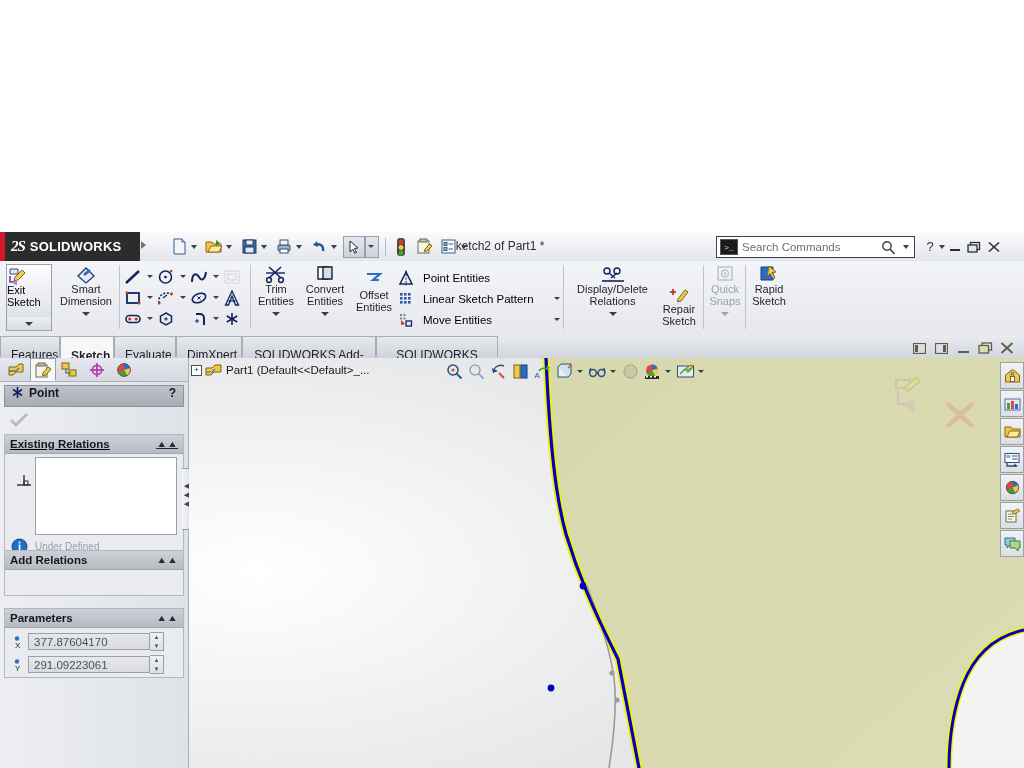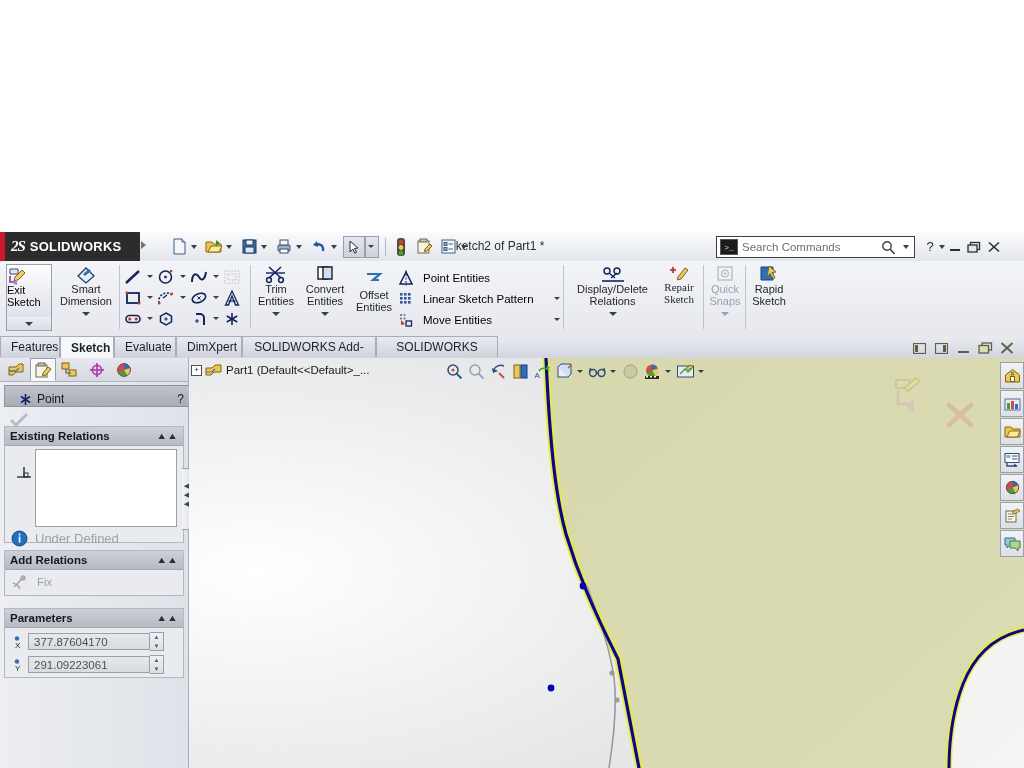--- a/index.html
+++ b/index.html
@@ -55,38 +55,38 @@
     background:linear-gradient(#fdfdfe,#dfe2ea);border:1px solid #9aa0ab;}
   .exit-sk-drop{position:absolute;left:6px;top:56px;width:44px;height:13px;
     background:linear-gradient(#eceef3,#dadde4);border:1px solid #9aa0ab;border-top:none;}
 
   .grpsep{position:absolute;top:4px;width:1px;height:64px;background:#bfc3cb;}
 
   
   .tabstrip{position:absolute;left:0;top:104px;width:1024px;height:22px;background:#d8dbe2;}
   .tabstrip .tabbg{position:absolute;left:0;top:0;width:1024px;height:22px;
     background:linear-gradient(#e9ebf0,#d2d5dd);}
-  .tab{position:absolute;top:0;height:21px;line-height:21px;padding:0 10px;font-size:12px;
+  .tab{position:absolute;top:0;height:21px;line-height:21px;padding:8px 10px;font-size:12px;
     color:#1d2026;background:linear-gradient(#e8eaef,#d0d3db);border:1px solid #a9adb6;
     border-bottom:none;box-sizing:border-box;}
   .tab.active{background:#f6f7f9;font-weight:bold;height:22px;line-height:22px;}
 
   
   .leftpanel{position:absolute;left:0;top:126px;width:188px;height:410px;
     background:linear-gradient(90deg,#eceef2,#dfe2e8);border-right:1px solid #a9adb6;}
   .pm-tabs{position:absolute;left:0;top:0;width:188px;height:24px;
     background:linear-gradient(#e6e8ee,#d6d9e1);border-bottom:1px solid #aeb2ba;
     display:flex;align-items:center;padding-left:3px;box-sizing:border-box;}
   .pm-tab{width:24px;height:21px;margin-right:1px;display:flex;align-items:center;justify-content:center;
     border:1px solid transparent;}
   .pm-tab.sel{background:#f7f8fa;border:1px solid #9aa0ab;border-bottom-color:#f7f8fa;}
 
   .pm-header{position:absolute;left:4px;top:27px;width:178px;height:20px;
     background:linear-gradient(#bfc2ca,#a8acb5);border:1px solid #8e929b;
-    display:flex;align-items:flex-end;font-weight:normal;font-size:12px;color:#14171c;padding-left:8px;}
+    display:flex;align-items:flex-start;font-weight:bold;font-size:12px;color:#14171c;}
   .pm-ok{position:absolute;left:4px;top:50px;width:178px;height:26px;}
 
   .sec{position:absolute;left:4px;width:178px;background:#e9ebef;border:1px solid #b3b7bf;}
   .sec-title{height:18px;background:linear-gradient(#cdd0d7,#b6bac2);border-bottom:1px solid #a4a8b1;
     display:flex;align-items:center;justify-content:space-between;padding:0 5px;
     font-weight:bold;font-size:11.5px;color:#14171c;}
   .chev{font-size:11px;color:#2a2d33;transform:scaleY(0.8);}
   .relbox{position:absolute;left:30px;top:22px;width:140px;height:76px;background:#fff;border:1px solid #9aa0ab;}
   .pm-field{display:flex;align-items:center;margin:4px 0 0 5px;}
   .pm-input{width:122px;height:17px;background:linear-gradient(#e6e8ec,#d8dae0);
@@ -507,21 +507,21 @@
           <circle cx="17" cy="6" r="3" fill="none" stroke="#12245e" stroke-width="1.4"></circle>
           <path d="M9 8l6 5M17 8l-6 5" stroke="#12245e" stroke-width="1.4"></path>
           <line x1="2" y1="16" x2="24" y2="16" stroke="#12245e" stroke-width="1.6"></line>
         </svg>
       </div>
       <span class="lbl">Display/Delete</span>
       <span class="lbl">Relations</span>
       <div class="dropdown-arrow" style="margin-top:5px;"></div>
     </div>
 
-    <div class="rbtn" style="left:658px;top:4px;width:42px;font-family:Liberation Serif, serif;">
+    <div class="rbtn" style="left:658px;top:26px;width:42px;">
       <div>
         <svg width="24" height="17" viewBox="0 0 24 17" style="margin:0 auto;">
           <g stroke="#c0392b" stroke-width="1.8">
               <line x1="3" y1="5" x2="9" y2="5"></line>
               <line x1="6" y1="2" x2="6" y2="8"></line>
             </g>
           <path d="M11 12l7-9 3 2-7 9-3.6.9z" fill="#f0c94a" stroke="#7a6414" stroke-width="1"></path>
         </svg>
       </div>
       <span class="lbl">Repair</span>
@@ -632,59 +632,49 @@
       <span style="margin-right:7px;font-size:12px;">?</span>
     </div>
 
     <div class="pm-ok">
       <span style="display:inline-block;margin:3px 0 0 5px;">
         <svg width="20" height="18" viewBox="0 0 20 18">
           <path d="M2 9l5 5L18 3" fill="none" stroke="#b8bcc4" stroke-width="3"></path>
           </svg></span>
     </div>
 
-    <div class="sec" style="top:68px;height:115px;">
+    <div class="sec" style="top:76px;height:115px;text-decoration:underline;">
       <div class="sec-title">
         <span>Existing Relations</span>
         <span class="chev">▲▲</span>
       </div>
       <span style="position:absolute;left:9px;top:38px;">
         <svg width="20" height="20" viewBox="0 0 20 20">
           <line x1="10" y1="2" x2="10" y2="12" stroke="#2a2d33" stroke-width="1.4"></line>
           <line x1="3" y1="12" x2="17" y2="12" stroke="#2a2d33" stroke-width="1.4"></line>
           <rect x="10" y="8" width="4" height="4" fill="none" stroke="#2a2d33"></rect>
           </svg>
         </span>
       <div class="relbox"></div>
       <div style="position:absolute;left:6px;top:103px;display:flex;align-items:center;">
         <span>
           <svg width="17" height="17" viewBox="0 0 17 17">
             <circle cx="8.5" cy="8.5" r="7.5" fill="#1f6fc4" stroke="#14487f"></circle>
             <rect x="7.7" y="6.5" width="1.7" height="6" fill="#fff"></rect>
             <rect x="7.7" y="3.6" width="1.7" height="1.9" fill="#fff"></rect>
             </svg>
           </span>
-        <span style="margin-left:7px;color:#9aa0ab;font-size:13px;">Under Defined</span>
+        <span style="margin-left:7px;color:#9aa0ab;font-size:10px;">Under Defined</span>
       </div>
     </div>
 
     <div class="sec" style="top:192px;height:44px;">
       <div class="sec-title">
         <span>Add Relations</span>
         <span class="chev">▲▲</span>
-      </div>
-      <div style="display:flex;align-items:center;height:24px;padding-left:6px;">
-        <span style="opacity:.45;">
-          <svg width="17" height="16" viewBox="0 0 17 16">
-            <path d="M3 13c4-3 6-8 11-10" fill="none" stroke="#555" stroke-width="1.4"></path>
-            <path d="M2 9c3 1 6 3 7 6" fill="none" stroke="#555" stroke-width="1.4"></path>
-            <circle cx="12" cy="4" r="2" fill="none" stroke="#555" stroke-width="1.3"></circle>
-            </svg>
-          </span>
-        <span style="margin-left:9px;color:#9aa0ab;font-size:11.5px;">Fix</span>
       </div>
     </div>
 
     <div class="sec" style="top:250px;height:68px;">
       <div class="sec-title">
         <span>Parameters</span>
         <span class="chev">▲▲</span>
       </div>
 
       <div class="pm-field">

